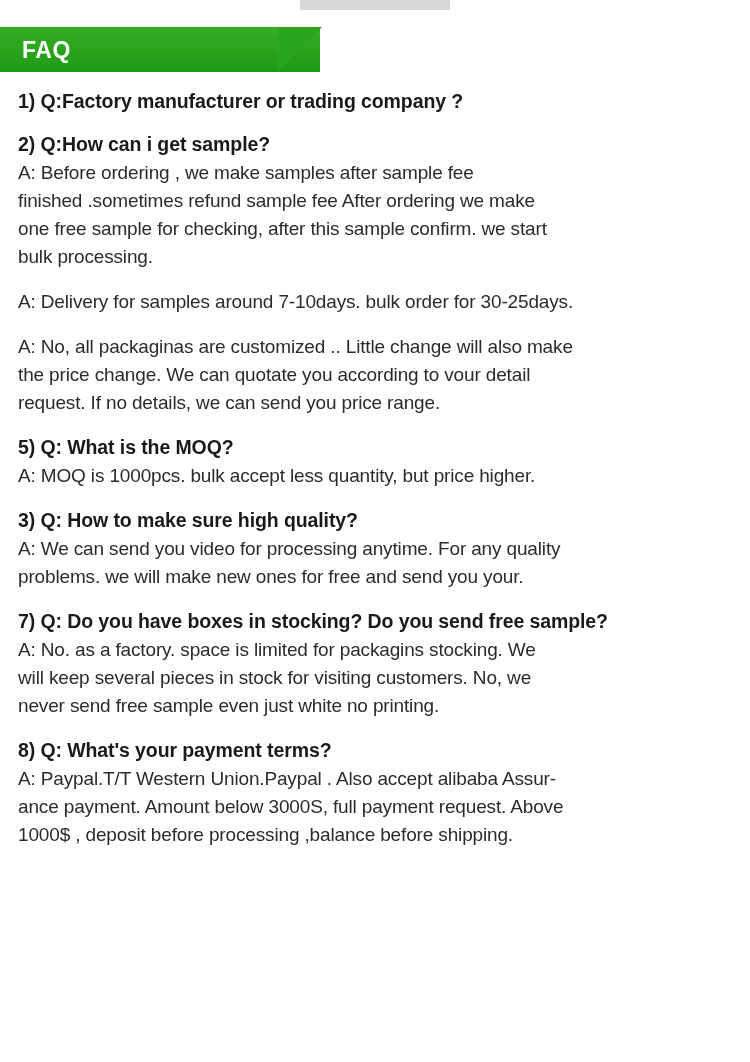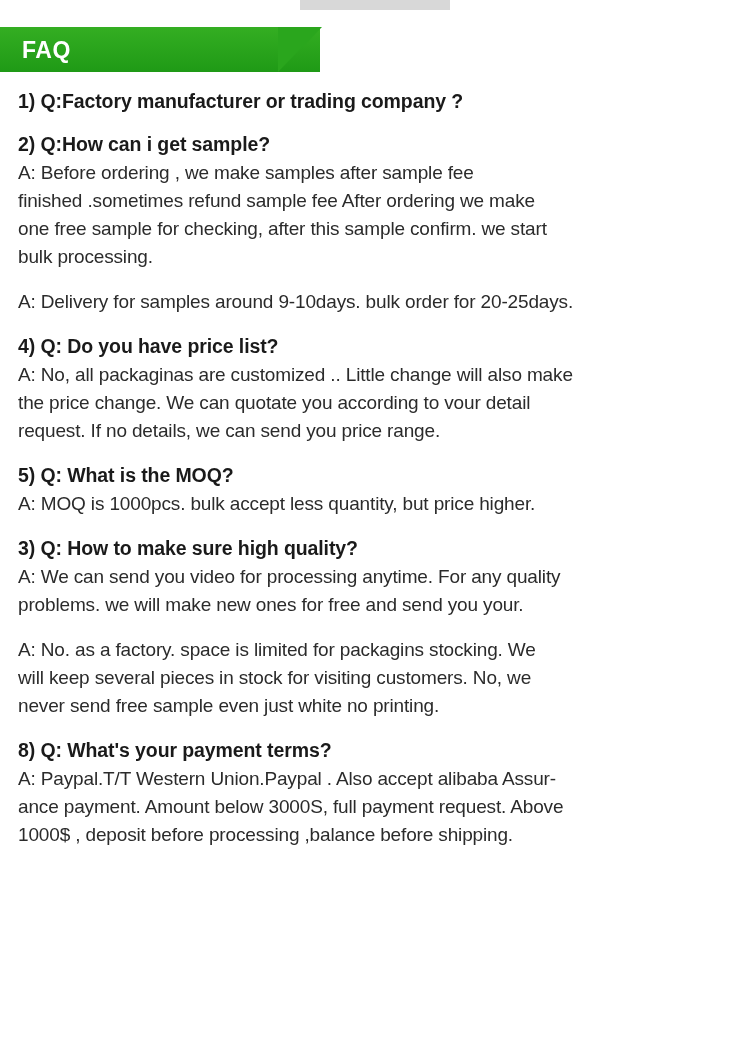--- a/index.html
+++ b/index.html
@@ -104,42 +104,42 @@
 
   <div class="faq-item">
     <p class="faq-q">2) Q:How can i get sample?</p>
     <p class="faq-a">A: Before ordering , we make samples after sample fee
 finished .sometimes refund sample fee After ordering we make
 one free sample for checking, after this sample confirm. we start
 bulk processing.</p>
   </div>
 
   <div class="faq-item">
-    <p class="faq-a">A: Delivery for samples around 9-10days. bulk order for 20-25days.</p>
+    <p class="faq-a">A: Delivery for samples around 7-10days. bulk order for 30-25days.</p>
   </div>
 
   <div class="faq-item">
-    <p class="faq-q">4) Q: Do you have price list?</p>
     <p class="faq-a">A: No, all packaginas are customized .. Little change will also make
 the price change. We can quotate you according to vour detail
 request. If no details, we can send you price range.</p>
   </div>
 
   <div class="faq-item">
     <p class="faq-q">5) Q: What is the MOQ?</p>
     <p class="faq-a">A: MOQ is 1000pcs. bulk accept less quantity, but price higher.</p>
   </div>
 
   <div class="faq-item">
     <p class="faq-q">3) Q: How to make sure high quality?</p>
     <p class="faq-a">A: We can send you video for processing anytime. For any quality
 problems. we will make new ones for free and send you your.</p>
   </div>
 
   <div class="faq-item">
+    <p class="faq-q">7) Q: Do you have boxes in stocking? Do you send free sample?</p>
     <p class="faq-a">A: No. as a factory. space is limited for packagins stocking. We
 will keep several pieces in stock for visiting customers. No, we
 never send free sample even just white no printing.</p>
   </div>
 
   <div class="faq-item">
     <p class="faq-q">8) Q: What's your payment terms?</p>
     <p class="faq-a">A: Paypal.T/T Western Union.Paypal . Also accept alibaba Assur-
 ance payment. Amount below 3000S, full payment request. Above
 1000$ , deposit before processing ,balance before shipping.</p>

